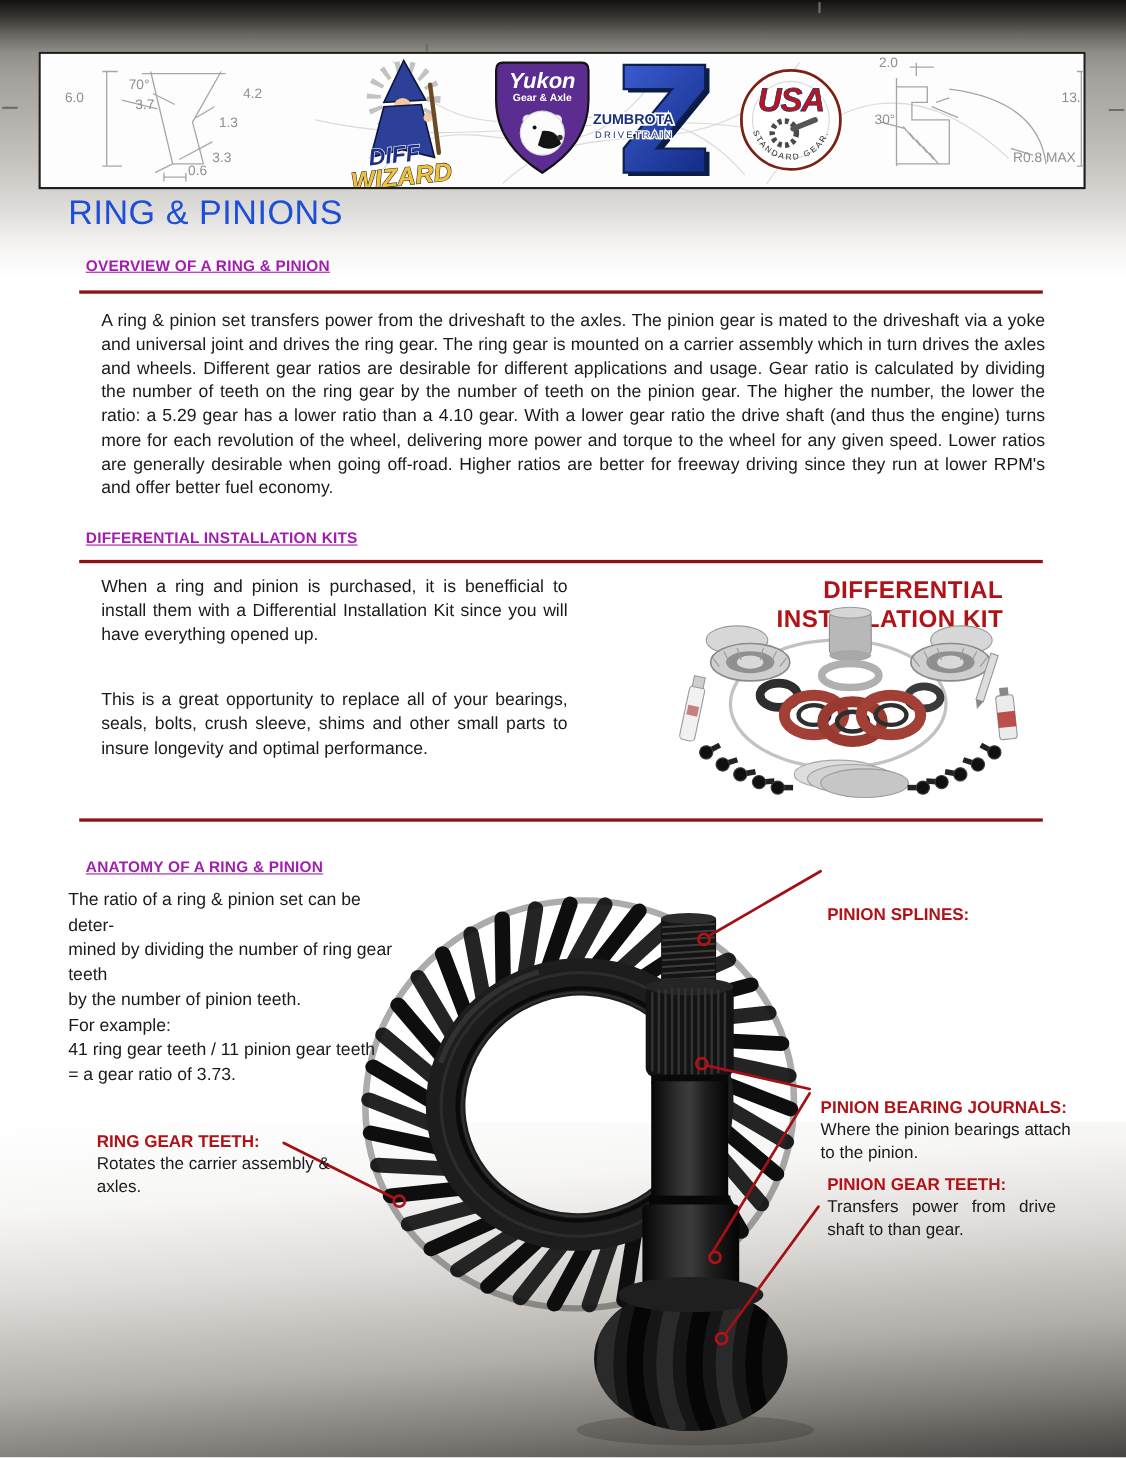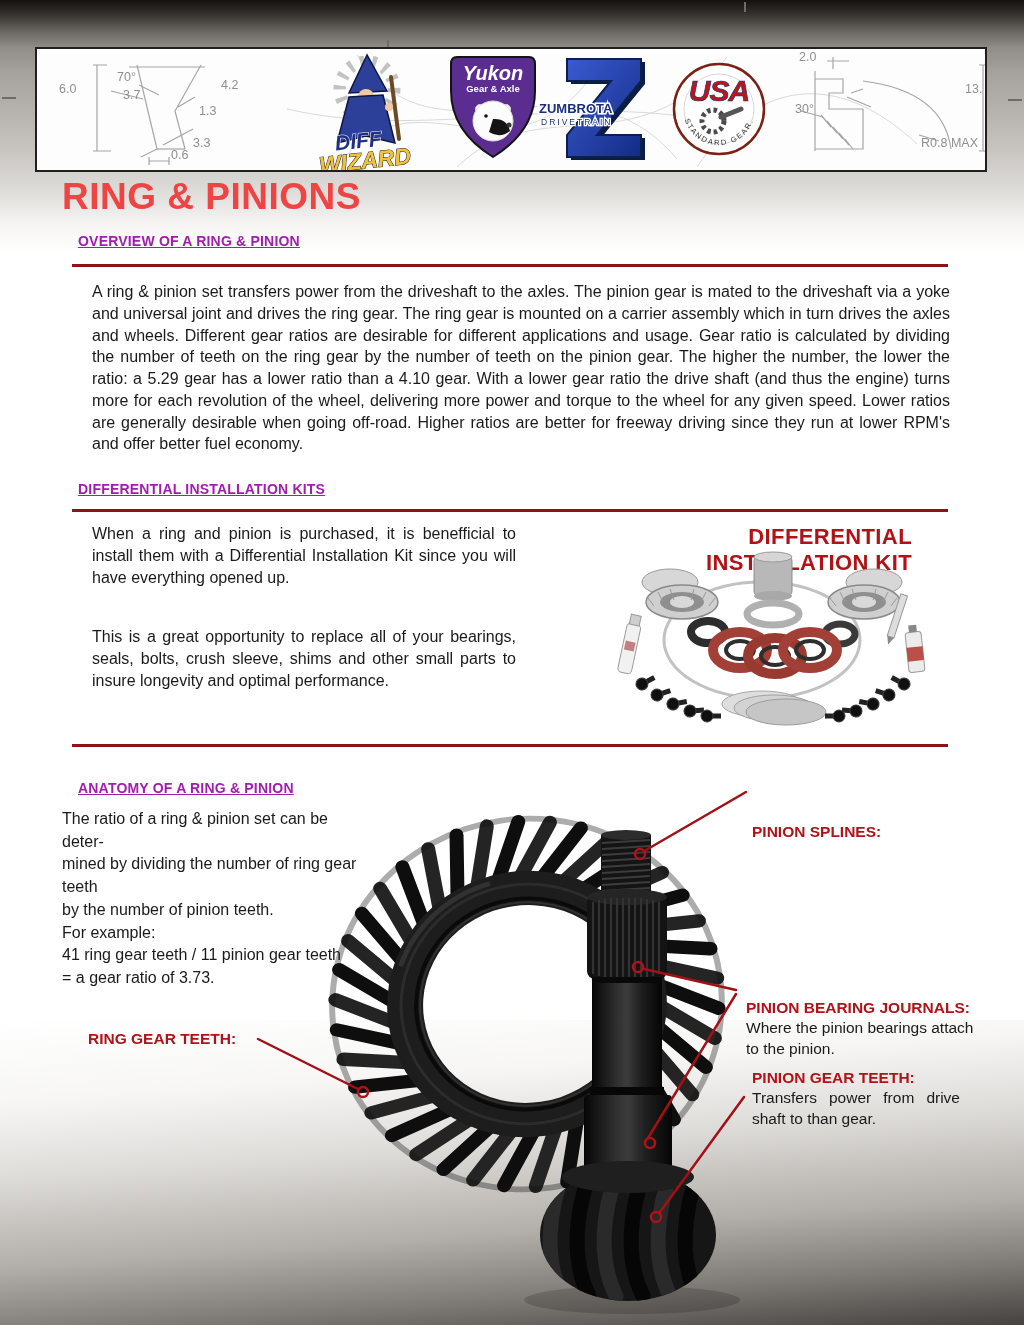--- a/index.html
+++ b/index.html
@@ -22,21 +22,21 @@
   
   .banner{
     left:35px; top:47px; width:948px; height:121px;
     background:#fdfdfd; border:2px solid #1f1f1f; box-sizing:content-box; z-index:2;
   }
   .banner svg{display:block;width:948px;height:121px;}
   .cad-label{font-size:12.5px; fill:#8f8f8f;}
   .cad-line{stroke:#a6a6a6; stroke-width:1.2; fill:none;}
   .wire{stroke:#cfcfcf; stroke-width:1; fill:none; opacity:.8;}
   
-  .page-title{left:62px; top:176px; font-size:37px; font-weight:bold; letter-spacing:.5px; color:#ef4444; z-index:2;}
+  .page-title{left:62px; top:176px; font-size:31px; font-weight:normal; letter-spacing:.5px; color:#1d4ed8; z-index:2;}
   .sec-heading{font-size:14px; font-weight:bold; color:#a21caf; letter-spacing:.2px; z-index:2;text-decoration:underline;}
   .rule{height:3px; background:var(--rule-red,#8E1216); z-index:2;}
   
   .body-text{font-size:16px; line-height:1.36; text-align:justify; color:var(--ink,#1a1a1a); z-index:2;}
   .anatomy-intro{font-size:16px; line-height:1.42; white-space:pre-line; z-index:2;}
   .kit-label{font-size:22px; font-weight:bold; letter-spacing:.4px; color:var(--accent-red,#B01217); text-align:right; z-index:2;}
   
   .callout{z-index:3;margin-top:36px;}
   .callout .t{color:var(--accent-red,#B01217); font-weight:bold; font-size:15.5px; line-height:1.3;}
   .callout .b{font-size:15.5px; line-height:1.33;}
@@ -396,20 +396,21 @@
   <div class="t">PINION SPLINES:</div>
 </div>
 
 <div class="abs callout" style="left:746px; top:962px; width:232px;">
   <span class="t">PINION BEARING JOURNALS:</span>
   <span class="b">Where the pinion bearings attach to the pinion.</span>
 </div>
 
 <div class="abs callout" style="left:88px; top:993px; width:222px;">
   <div class="t">RING GEAR TEETH:</div>
+  <div class="b">Rotates the carrier assembly &amp; axles.</div>
 </div>
 
 <div class="abs callout" style="left:752px; top:1032px; width:208px;">
   <div class="t">PINION GEAR TEETH:</div>
   <div class="b just">Transfers power from drive shaft to than gear.</div>
 </div>
 
 <svg class="abs edge-marks" viewBox="0 0 1024 1325">
   <g stroke="#6f6b66" stroke-width="2">
     <line x1="2" y1="98" x2="16" y2="98"></line>

